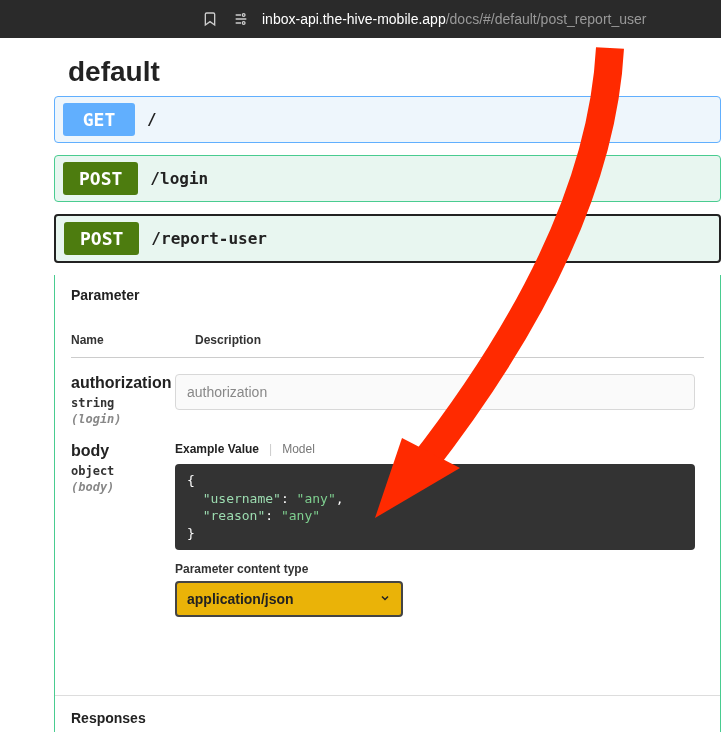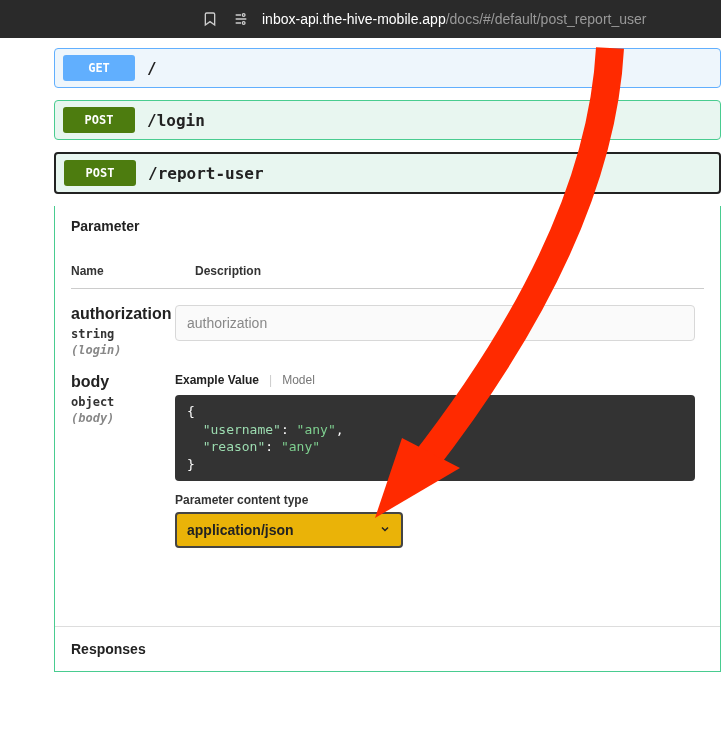--- a/index.html
+++ b/index.html
@@ -9,21 +9,21 @@
     .site-icon { width: 18px; height: 18px; display: flex; align-items: center; justify-content: center; }
     .url-text { color: #ddd; font-size: 14px; display: flex; }
     .url-main { color: #fff; }
     .url-path { color: #999; }
     .content { padding: 10px 0 0 54px; }
     .page-title { font-size: 28px; font-weight: 700; color: #222; padding: 8px 14px; }
     .endpoint-row { border-radius: 4px; margin-bottom: 12px; display: flex; align-items: center; padding: 6px 8px; gap: 12px; }
     .endpoint-get { background: #eef6fc; border: 1px solid #61affe; }
     .endpoint-post { background: #e8f6f0; border: 1px solid #49cc90; }
     .endpoint-post-active { background: #e8f6f0; border: 2px solid #222; }
-    .method-badge { font-family: "SF Mono", Monaco, monospace; font-weight: 700; font-size: 12px; color: #fff; padding: 6px 16px; border-radius: 3px; min-width: 72px; text-align: center; }
+    .method-badge { font-family: "SF Mono", Monaco, monospace; font-weight: 700; font-size: 18px; color: #fff; padding: 6px 16px; border-radius: 3px; min-width: 72px; text-align: center; }
     .method-get { background: #61affe; }
     .method-post { background: #4d7c0f; }
     .endpoint-path { font-family: "SF Mono", Monaco, monospace; font-weight: 700; font-size: 16px; color: #222; }
     .expanded-panel { border: 1px solid #49cc90; border-top: none; margin-bottom: 12px; }
     .section-header { padding: 12px 16px; font-weight: 700; font-size: 14px; color: #222; }
     .params-table { padding: 0 16px 30px 16px; }
     .table-header { display: flex; border-bottom: 1px solid #ccc; padding: 18px 0 10px 0; }
     .th-name { width: 124px; font-size: 12px; font-weight: 700; color: #333; }
     .th-desc { font-size: 12px; font-weight: 700; color: #333; }
     .param-row { display: flex; padding-top: 16px; align-items: flex-start; }
@@ -64,20 +64,21 @@
         <circle cx="16" cy="18" r="2"></circle>
       </svg>
   </span>
   <span class="url-text">
     <span class="url-main">inbox-api.the-hive-mobile.app</span>
       <span class="url-path">/docs/#/default/post_report_user</span>
   </span>
 </div>
 
 <div class="content">
+  <h1 class="page-title">default</h1>
 
   <div class="endpoint-row endpoint-get">
     <span class="method-badge method-get">GET</span>
     <span class="endpoint-path">/</span>
   </div>
 
   <div class="endpoint-row endpoint-post">
     <span class="method-badge method-post">POST</span>
     <span class="endpoint-path">/login</span>
   </div>

